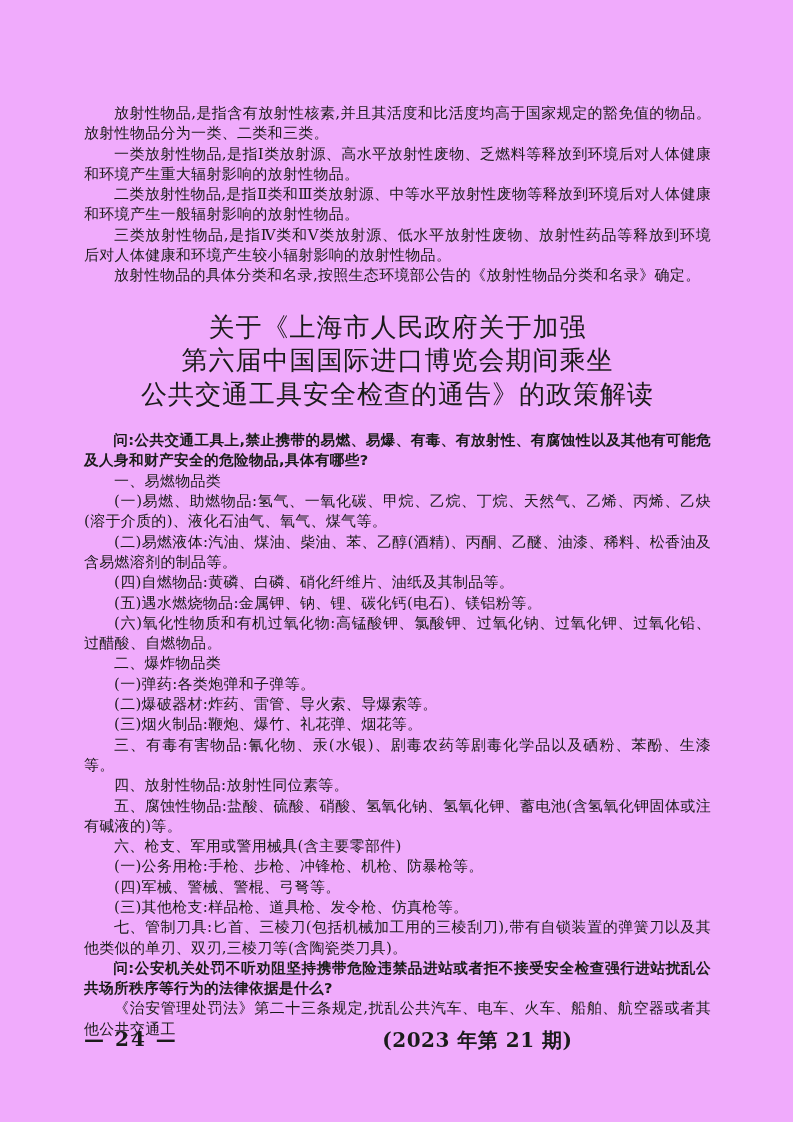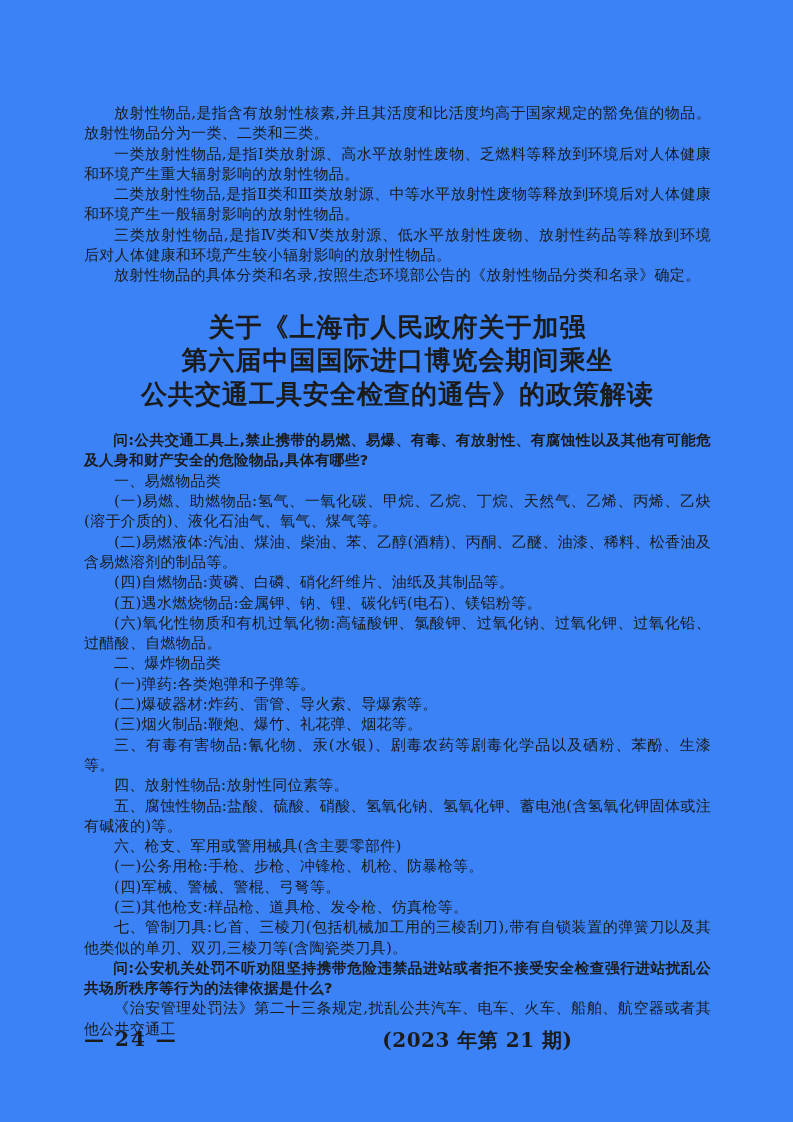--- a/index.html
+++ b/index.html
@@ -5,21 +5,21 @@
   html, body {
     margin: 0;
     padding: 0;
     background: #e8e8e8;
   }
   .page {
     position: relative;
     width: 793px;
     height: 1122px;
     margin: 0 auto;
-    background: #3b82f6;
+    background: #f0abfc;
     overflow: hidden;
     font-family: "DejaVu Serif", "Liberation Serif", serif;
     color: #1b1b1b;
   }
   .content {
     position: absolute;
     left: 84px;
     top: 103px;
     width: 627px;
   }
@@ -30,21 +30,21 @@
     text-indent: 2em;
     text-align: justify;
     text-justify: inter-ideograph;
     letter-spacing: 0.3px;
   }
   .article-title {
     margin: 25px 0 19px 0;
     text-align: center;
     font-size: 26px;
     line-height: 33.5px;
-    font-weight: bold;
+    font-weight: normal;
     letter-spacing: 1px;
     text-indent: 0;
   }
   .article-title .title-line {
     display: block;
   }
   .question {
     font-family: "DejaVu Sans", "Liberation Sans", sans-serif;
     font-weight: bold;
     font-size: 14.6px;

